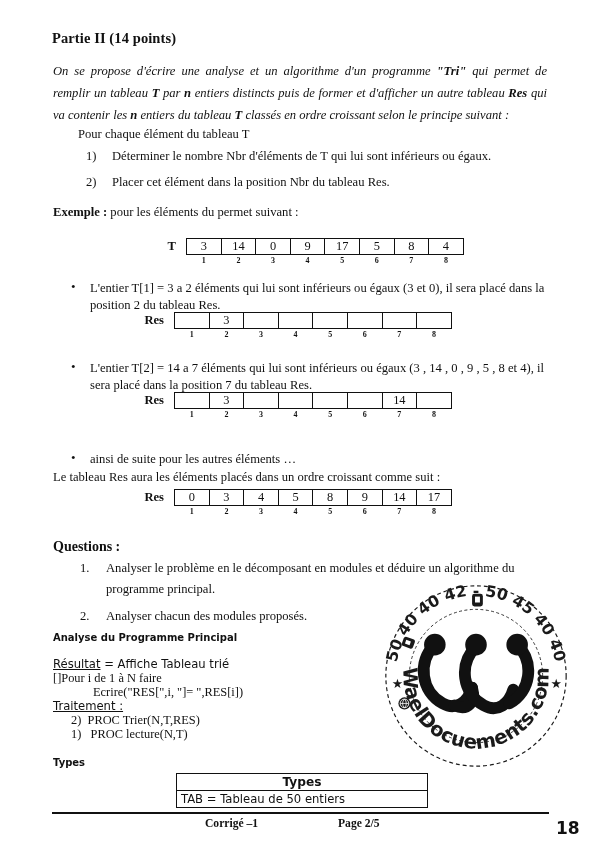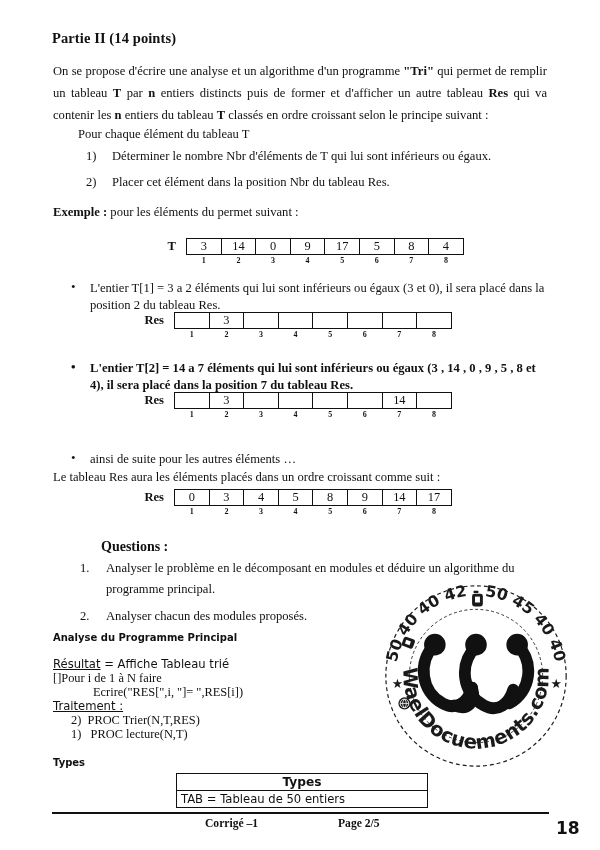--- a/index.html
+++ b/index.html
@@ -38,20 +38,21 @@
     font-size: 12.6px;
     line-height: 22px;
     text-align: justify;
   }
   .b { font-weight: bold; }
 
   .intro {
     left: 53px;
     top: 60px;
     width: 494px;
+    font-style: italic;
   }
 
   .pour-chaque {
     position: absolute;
     left: 78px;
     top: 127px;
     font-size: 12.6px;
   }
 
   .numlist {
@@ -140,21 +141,20 @@
     font-size: 12.6px;
   }
 
   
   .questions-h {
     position: absolute;
     left: 53px;
     top: 539px;
     font-size: 14px;
     font-weight: bold;
-    margin-left: 48px;
   }
   .qlist {
     position: absolute;
     left: 80px;
     top: 558px;
     width: 440px;
     font-size: 12.6px;
   }
   .qlist .li {
     position: relative;
@@ -339,21 +339,21 @@
         <td class="idx">4</td>
         <td class="idx">5</td>
         <td class="idx">6</td>
         <td class="idx">7</td>
         <td class="idx">8</td>
       </tr>
     </tbody>
       </table>
   </div>
 
-  <div class="bullet" style="left:62px; top:360px;font-weight:bold;">
+  <div class="bullet" style="left:62px; top:360px;">
     <span>L'entier T[2] = 14 a 7 éléments qui lui sont inférieurs ou égaux (3 , 14 , 0 , 9 , 5 , 8 et 4), il sera placé dans la position 7 du tableau Res.</span>
   </div>
 
   <div class="arraywrap" style="left:130px; top:392px;">
     <div class="arrlabel">Res</div>
     <table class="arrtable">
       <tbody>
           <tr>
         <td class="cell"></td>
         <td class="cell">3</td>

